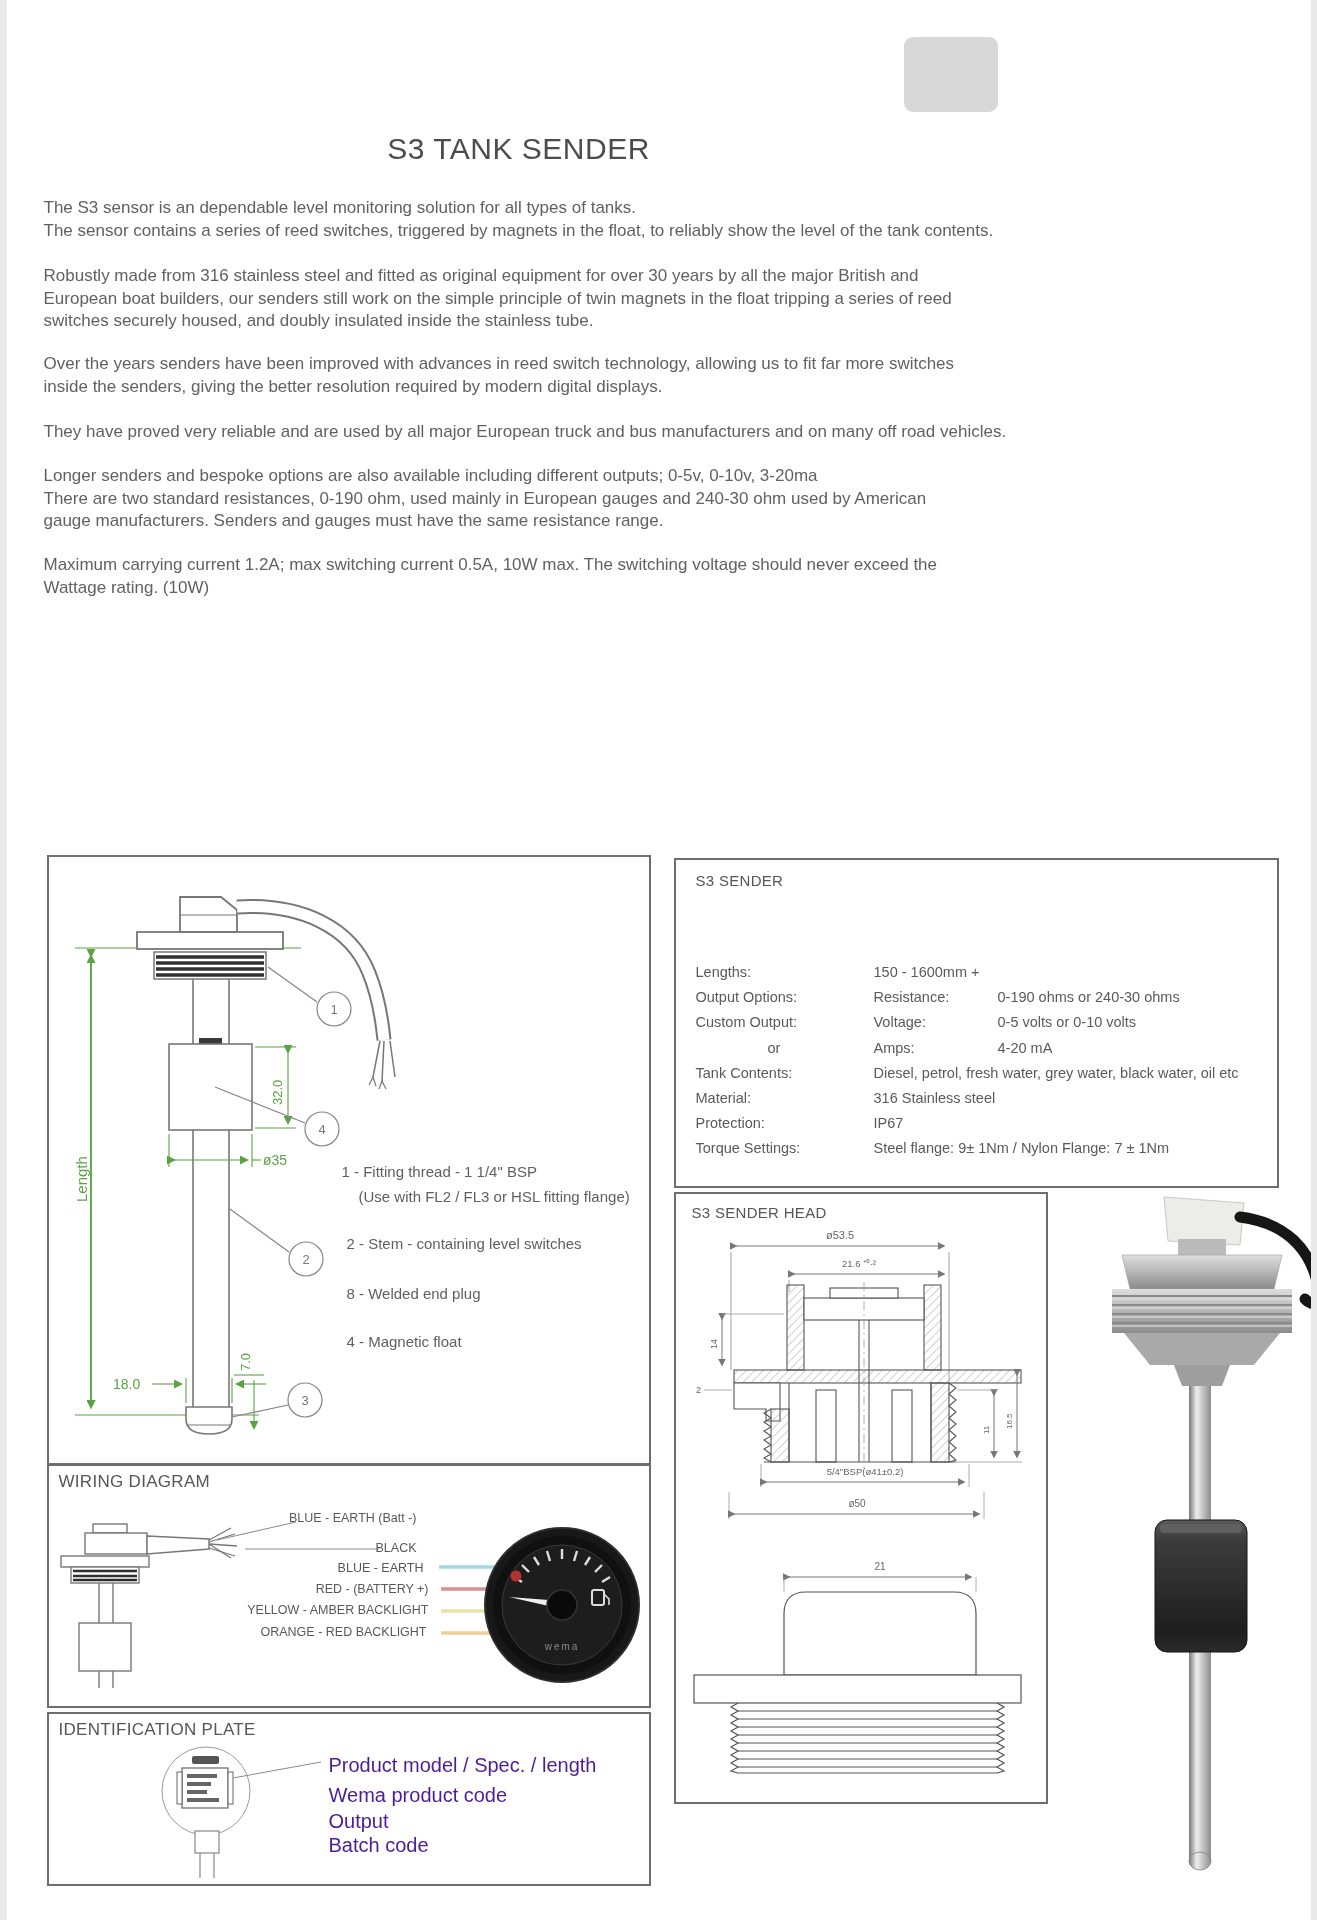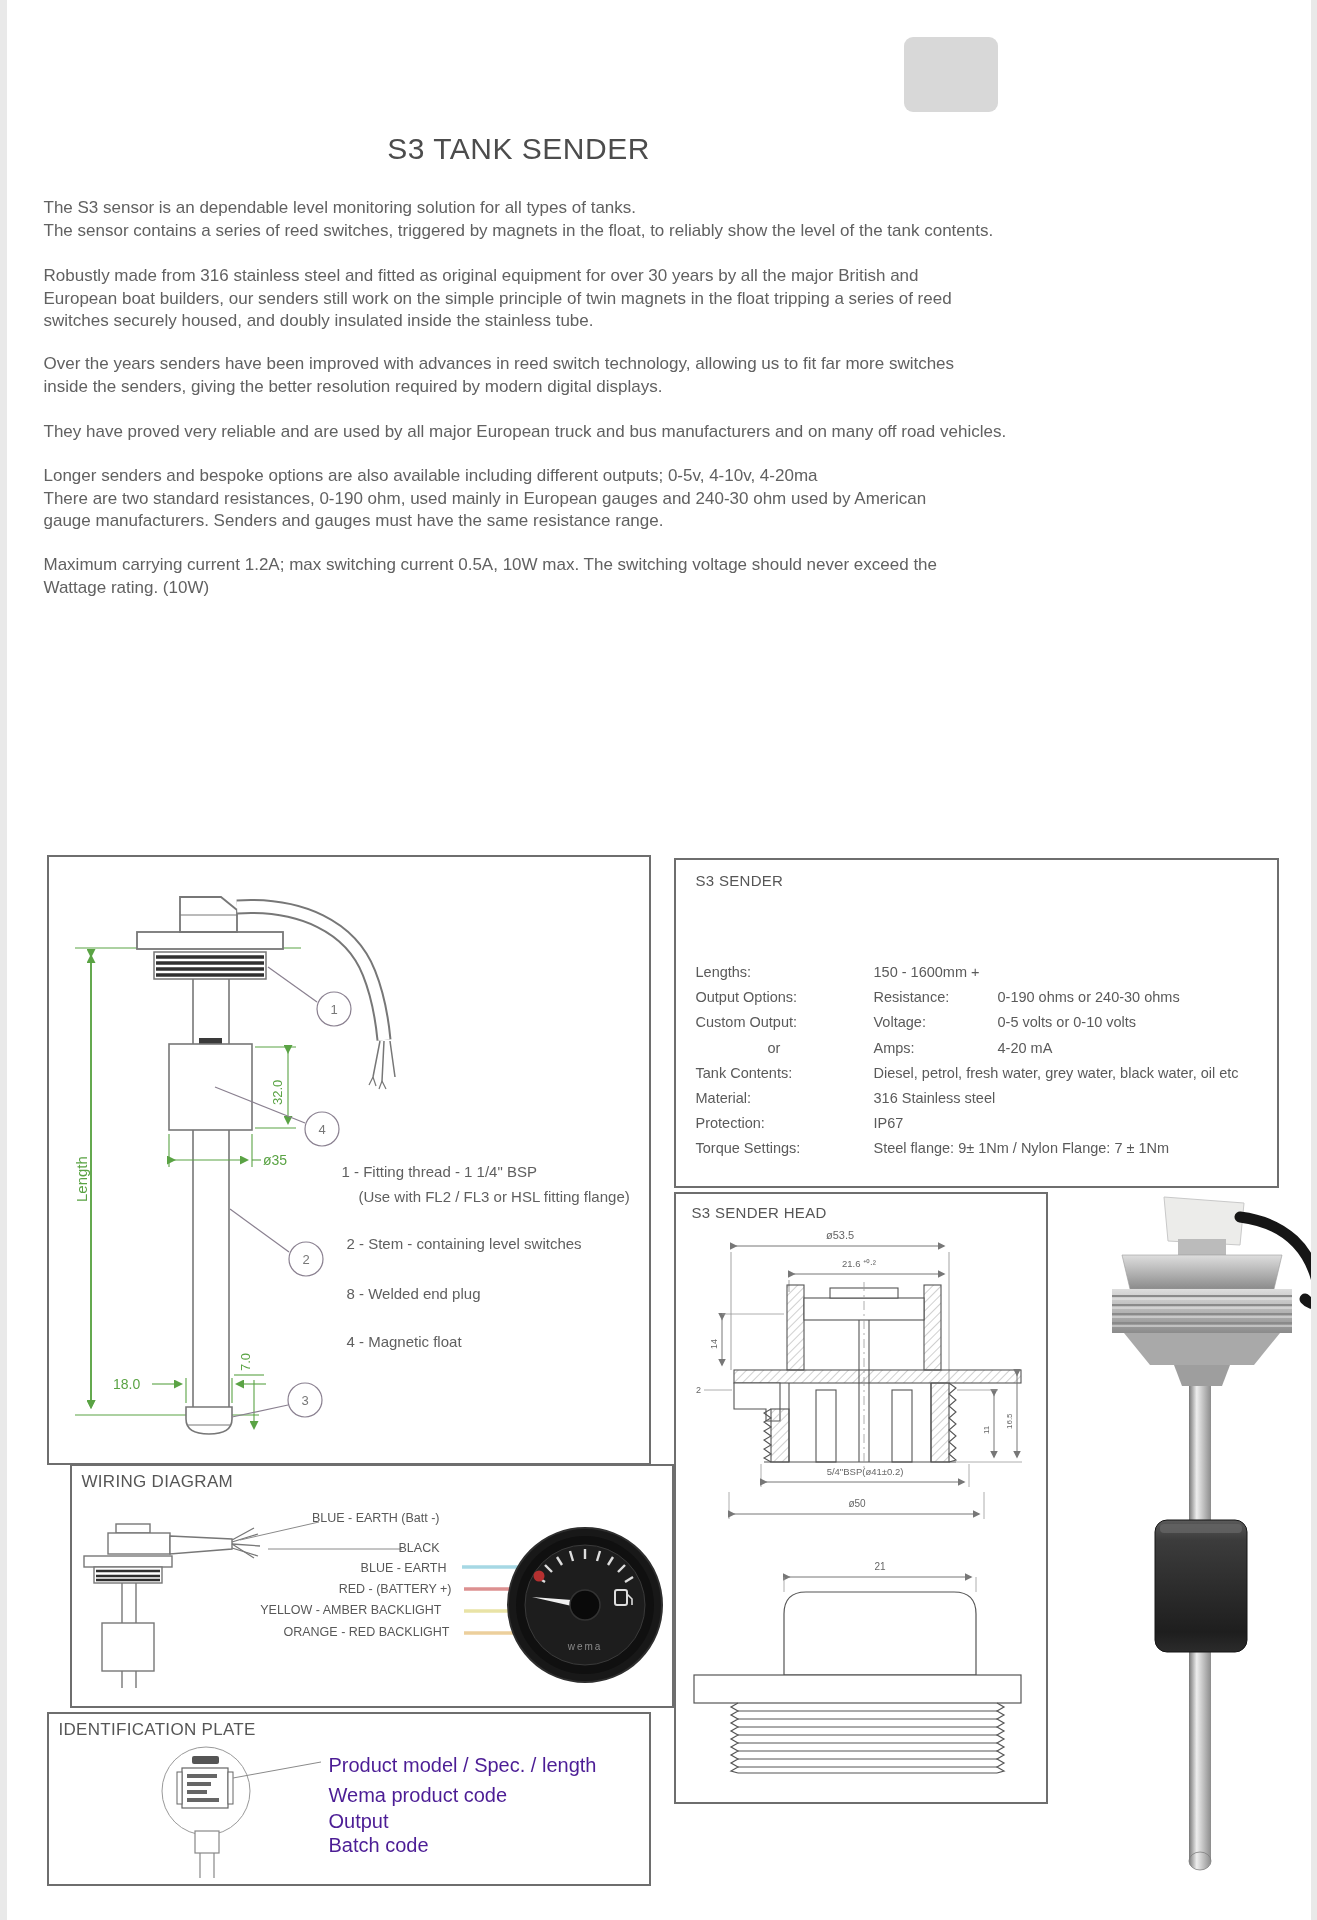--- a/index.html
+++ b/index.html
@@ -37,21 +37,21 @@
   <div class="abs" id="doc-title">S3 TANK SENDER</div>
 
   <div class="abs para" style="top:197px">The S3 sensor is an dependable level monitoring solution for all types of tanks.
 The sensor contains a series of reed switches, triggered by magnets in the float, to reliably show the level of the tank contents.</div>
   <div class="abs para" style="top:265px">Robustly made from 316 stainless steel and fitted as original equipment for over 30 years by all the major British and
 European boat builders, our senders still work on the simple principle of twin magnets in the float tripping a series of reed
 switches securely housed, and doubly insulated inside the stainless tube.</div>
   <div class="abs para" style="top:353px">Over the years senders have been improved with advances in reed switch technology, allowing us to fit far more switches
 inside the senders, giving the better resolution required by modern digital displays.</div>
   <div class="abs para" style="top:421px">They have proved very reliable and are used by all major European truck and bus manufacturers and on many off road vehicles.</div>
-  <div class="abs para" style="top:465px">Longer senders and bespoke options are also available including different outputs; 0-5v, 4-10v, 4-20ma
+  <div class="abs para" style="top:465px">Longer senders and bespoke options are also available including different outputs; 0-5v, 0-10v, 3-20ma
 There are two standard resistances, 0-190 ohm, used mainly in European gauges and 240-30 ohm used by American
 gauge manufacturers. Senders and gauges must have the same resistance range.</div>
   <div class="abs para" style="top:554px">Maximum carrying current 1.2A; max switching current 0.5A, 10W max.  The switching voltage should never exceed the
 Wattage rating. (10W)</div>
 
   <div class="box" id="box-diagram" style="left:40px;top:855px;width:600px;height:606px;">
     <svg width="596" height="602" viewBox="0 0 596 602">
       <defs>
         <marker id="mg" markerWidth="9" markerHeight="9" refX="7" refY="4.5" orient="auto" markerUnits="userSpaceOnUse">
           <path d="M0,0 L9,4.5 L0,9 z" fill="#5aa344"></path>
@@ -140,21 +140,21 @@
         <text x="273" y="277">4</text>
       </g>
     </svg>
     <div class="abs legend" style="left:293px;top:306px">1 - Fitting thread - 1 1/4" BSP</div>
     <div class="abs legend" style="left:310px;top:331px">(Use with FL2 / FL3 or HSL fitting flange)</div>
     <div class="abs legend" style="left:298px;top:378px">2 - Stem - containing level switches</div>
     <div class="abs legend" style="left:298px;top:428px">8 - Welded end plug</div>
     <div class="abs legend" style="left:298px;top:476px">4 - Magnetic float</div>
   </div>
 
-  <div class="box" id="box-wiring" style="left:40px;top:1464px;width:600px;height:240px;margin-left:23px;">
+  <div class="box" id="box-wiring" style="left:40px;top:1464px;width:600px;height:240px;">
     <div class="box-title" style="left:10px;top:6px;font-size:17px;">WIRING DIAGRAM</div>
     <svg width="596" height="236" viewBox="0 0 596 236">
 
       <g stroke="#777" stroke-width="1.4" fill="#fff">
         <rect x="44" y="58" width="34" height="9"></rect>
         <rect x="36" y="67" width="62" height="21"></rect>
         <path d="M98,70 L160,73 L160,83 L98,88 z"></path>
         <rect x="12" y="90" width="88" height="11"></rect>
         <rect x="22" y="101" width="68" height="16"></rect>
         <line x1="50" y1="117" x2="50" y2="222"></line>
@@ -201,21 +201,21 @@
         <path d="M555,128 l5,5 v6" stroke="#ddd" stroke-width="1.6" fill="none"></path>
         <polygon points="513,135 513,143 460,131" fill="#efefef"></polygon>
         <circle cx="513" cy="139" r="15" fill="#0a0a0a" stroke="#333" stroke-width="1.5"></circle>
         <text x="513" y="184" font-size="10" fill="#8a8a8a" text-anchor="middle" letter-spacing="2">wema</text>
       </g>
     </svg>
     <div class="abs wlabel" style="left:150px;top:45px">BLUE - EARTH (Batt -)</div>
     <div class="abs wlabel" style="left:150px;top:75px">BLACK</div>
     <div class="abs wlabel" style="left:157px;top:95px">BLUE - EARTH</div>
     <div class="abs wlabel" style="left:162px;top:116px">RED - (BATTERY +)</div>
-    <div class="abs wlabel" style="left:152px;top:137px">YELLOW  - AMBER BACKLIGHT</div>
+    <div class="abs wlabel" style="left:162px;top:137px">YELLOW  - AMBER BACKLIGHT</div>
     <div class="abs wlabel" style="left:160px;top:159px">ORANGE  - RED BACKLIGHT</div>
   </div>
 
   <div class="box" id="box-plate" style="left:40px;top:1712px;width:600px;height:170px;">
     <div class="box-title" style="left:10px;top:6px;font-size:17px;">IDENTIFICATION PLATE</div>
     <svg width="596" height="166" viewBox="0 0 596 166">
       <circle cx="157" cy="77" r="44" fill="none" stroke="#999" stroke-width="1"></circle>
       <rect x="143" y="42" width="27" height="8" rx="2" fill="#555"></rect>
       <rect x="133" y="54" width="46" height="40" fill="#fff" stroke="#666" stroke-width="1.2"></rect>
       <rect x="128" y="58" width="5" height="32" fill="#fff" stroke="#666" stroke-width="1"></rect>

